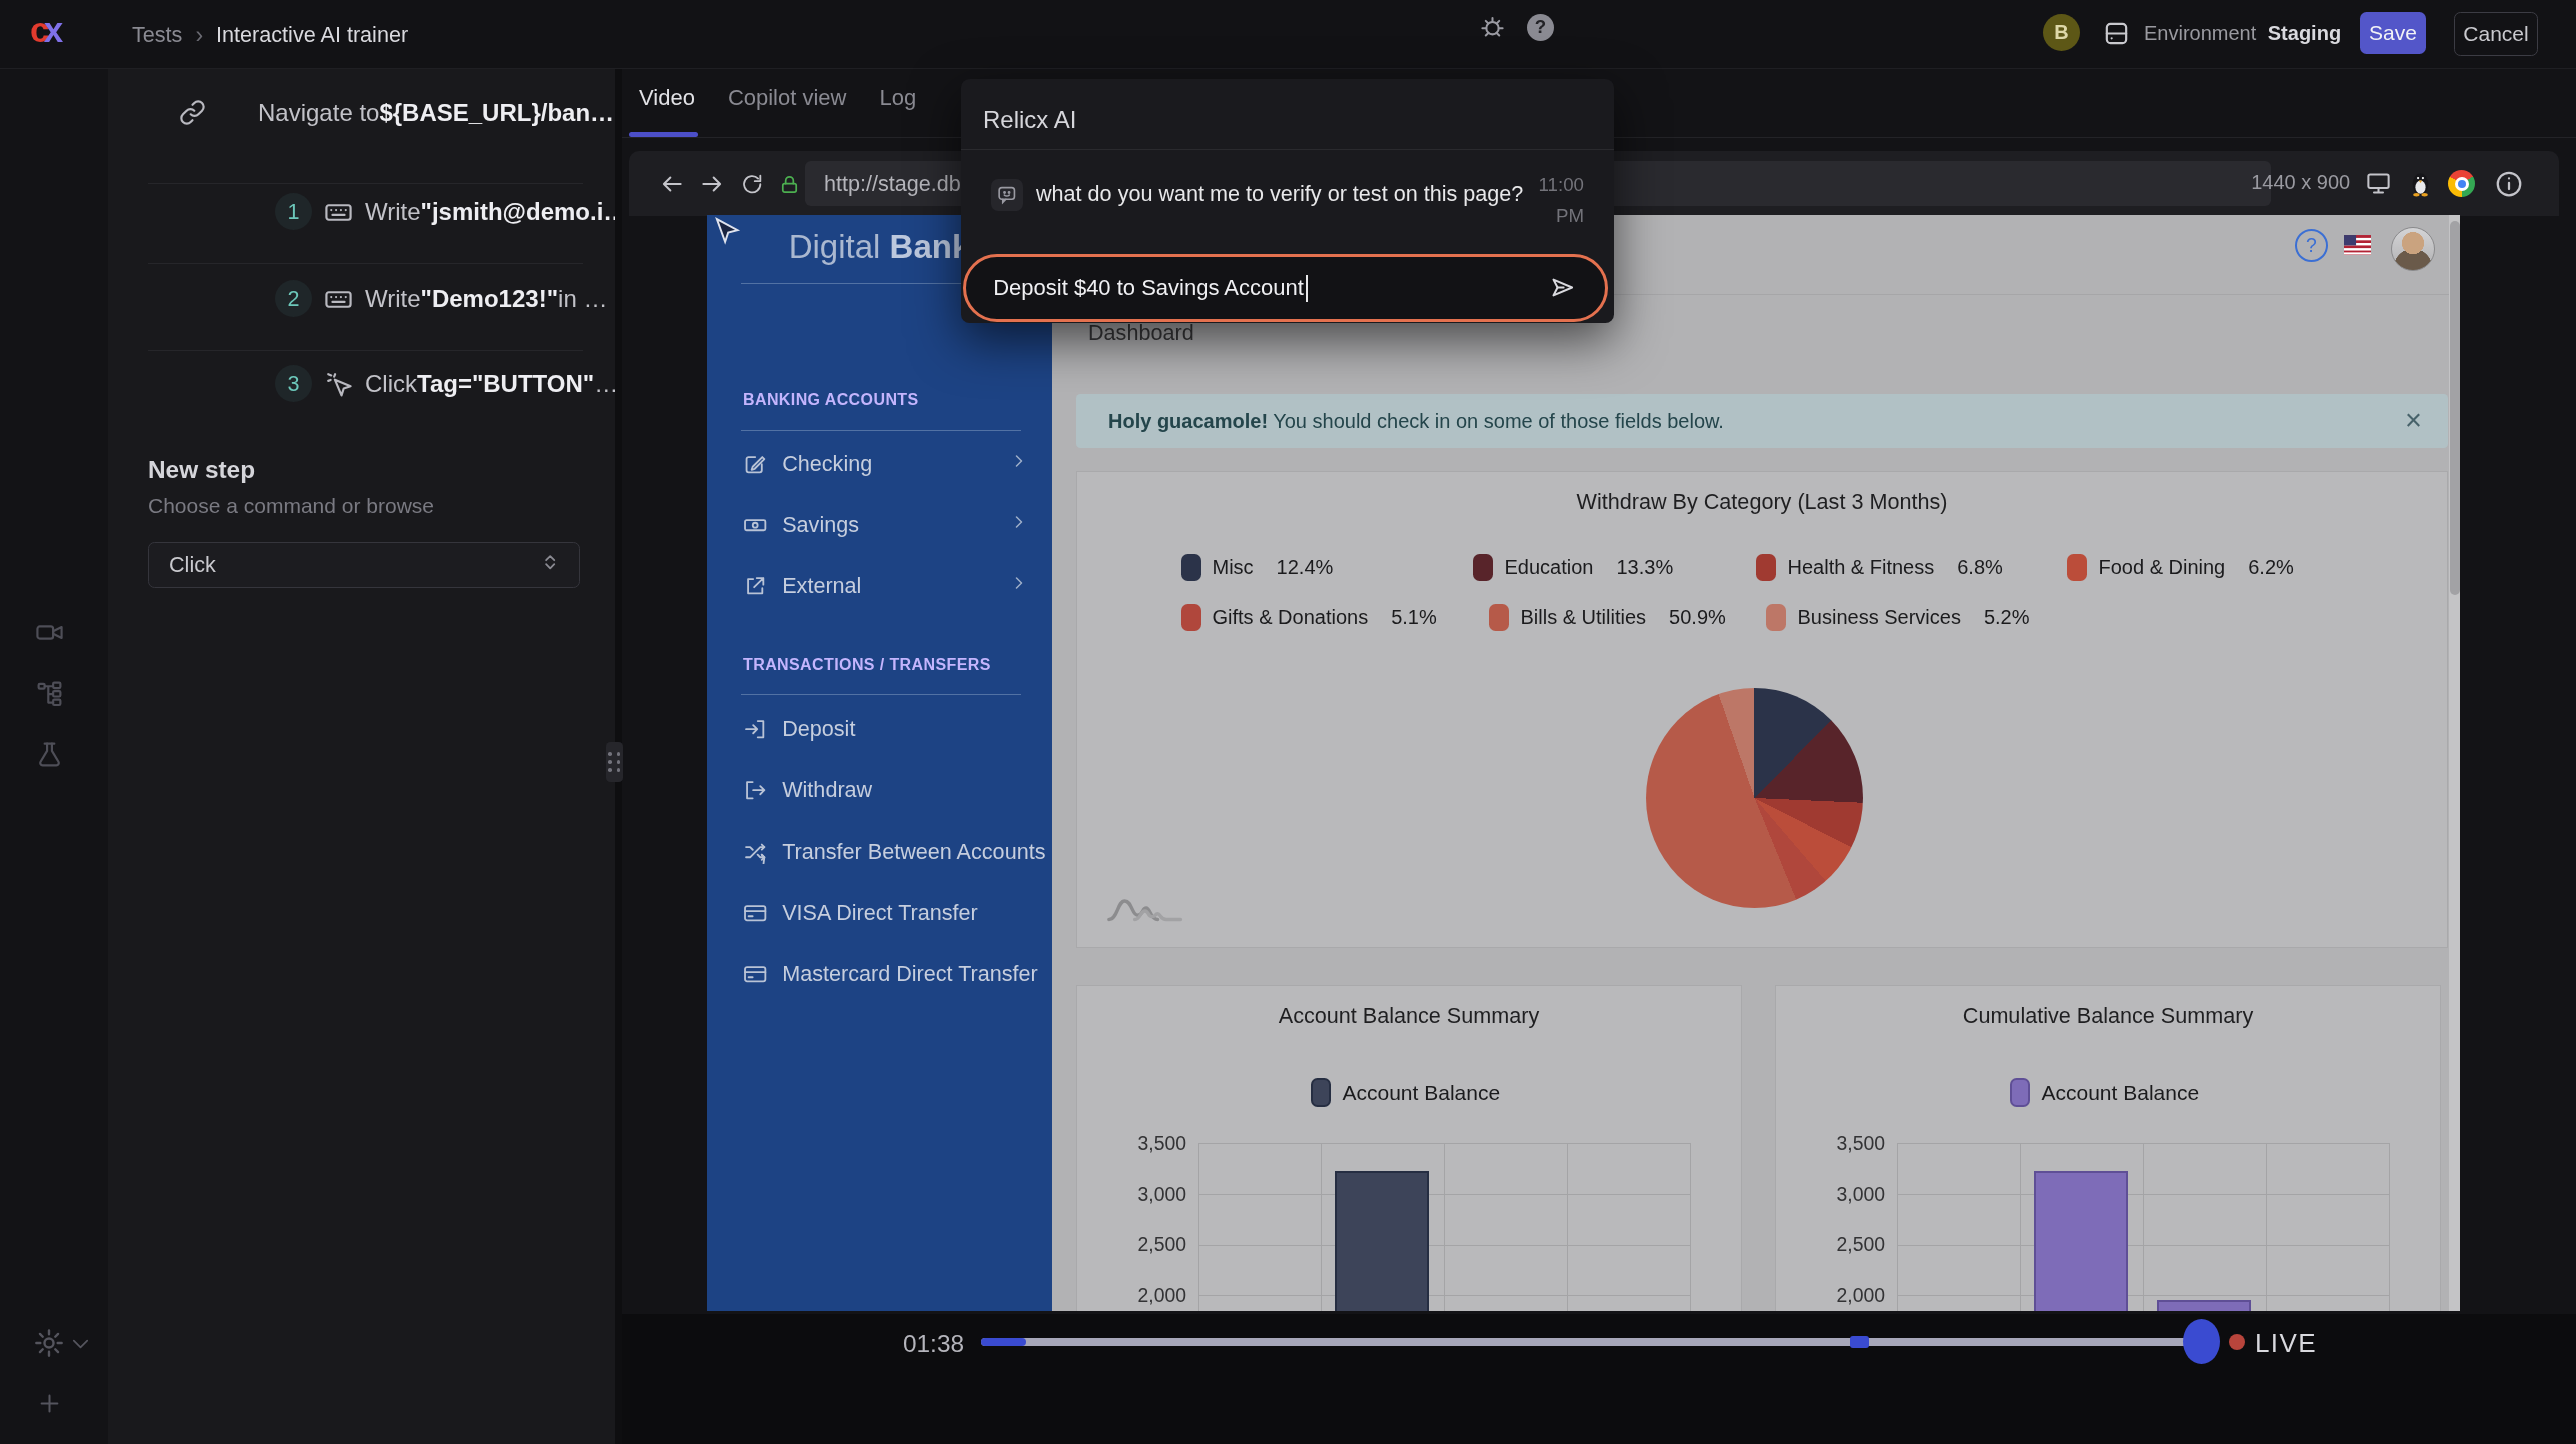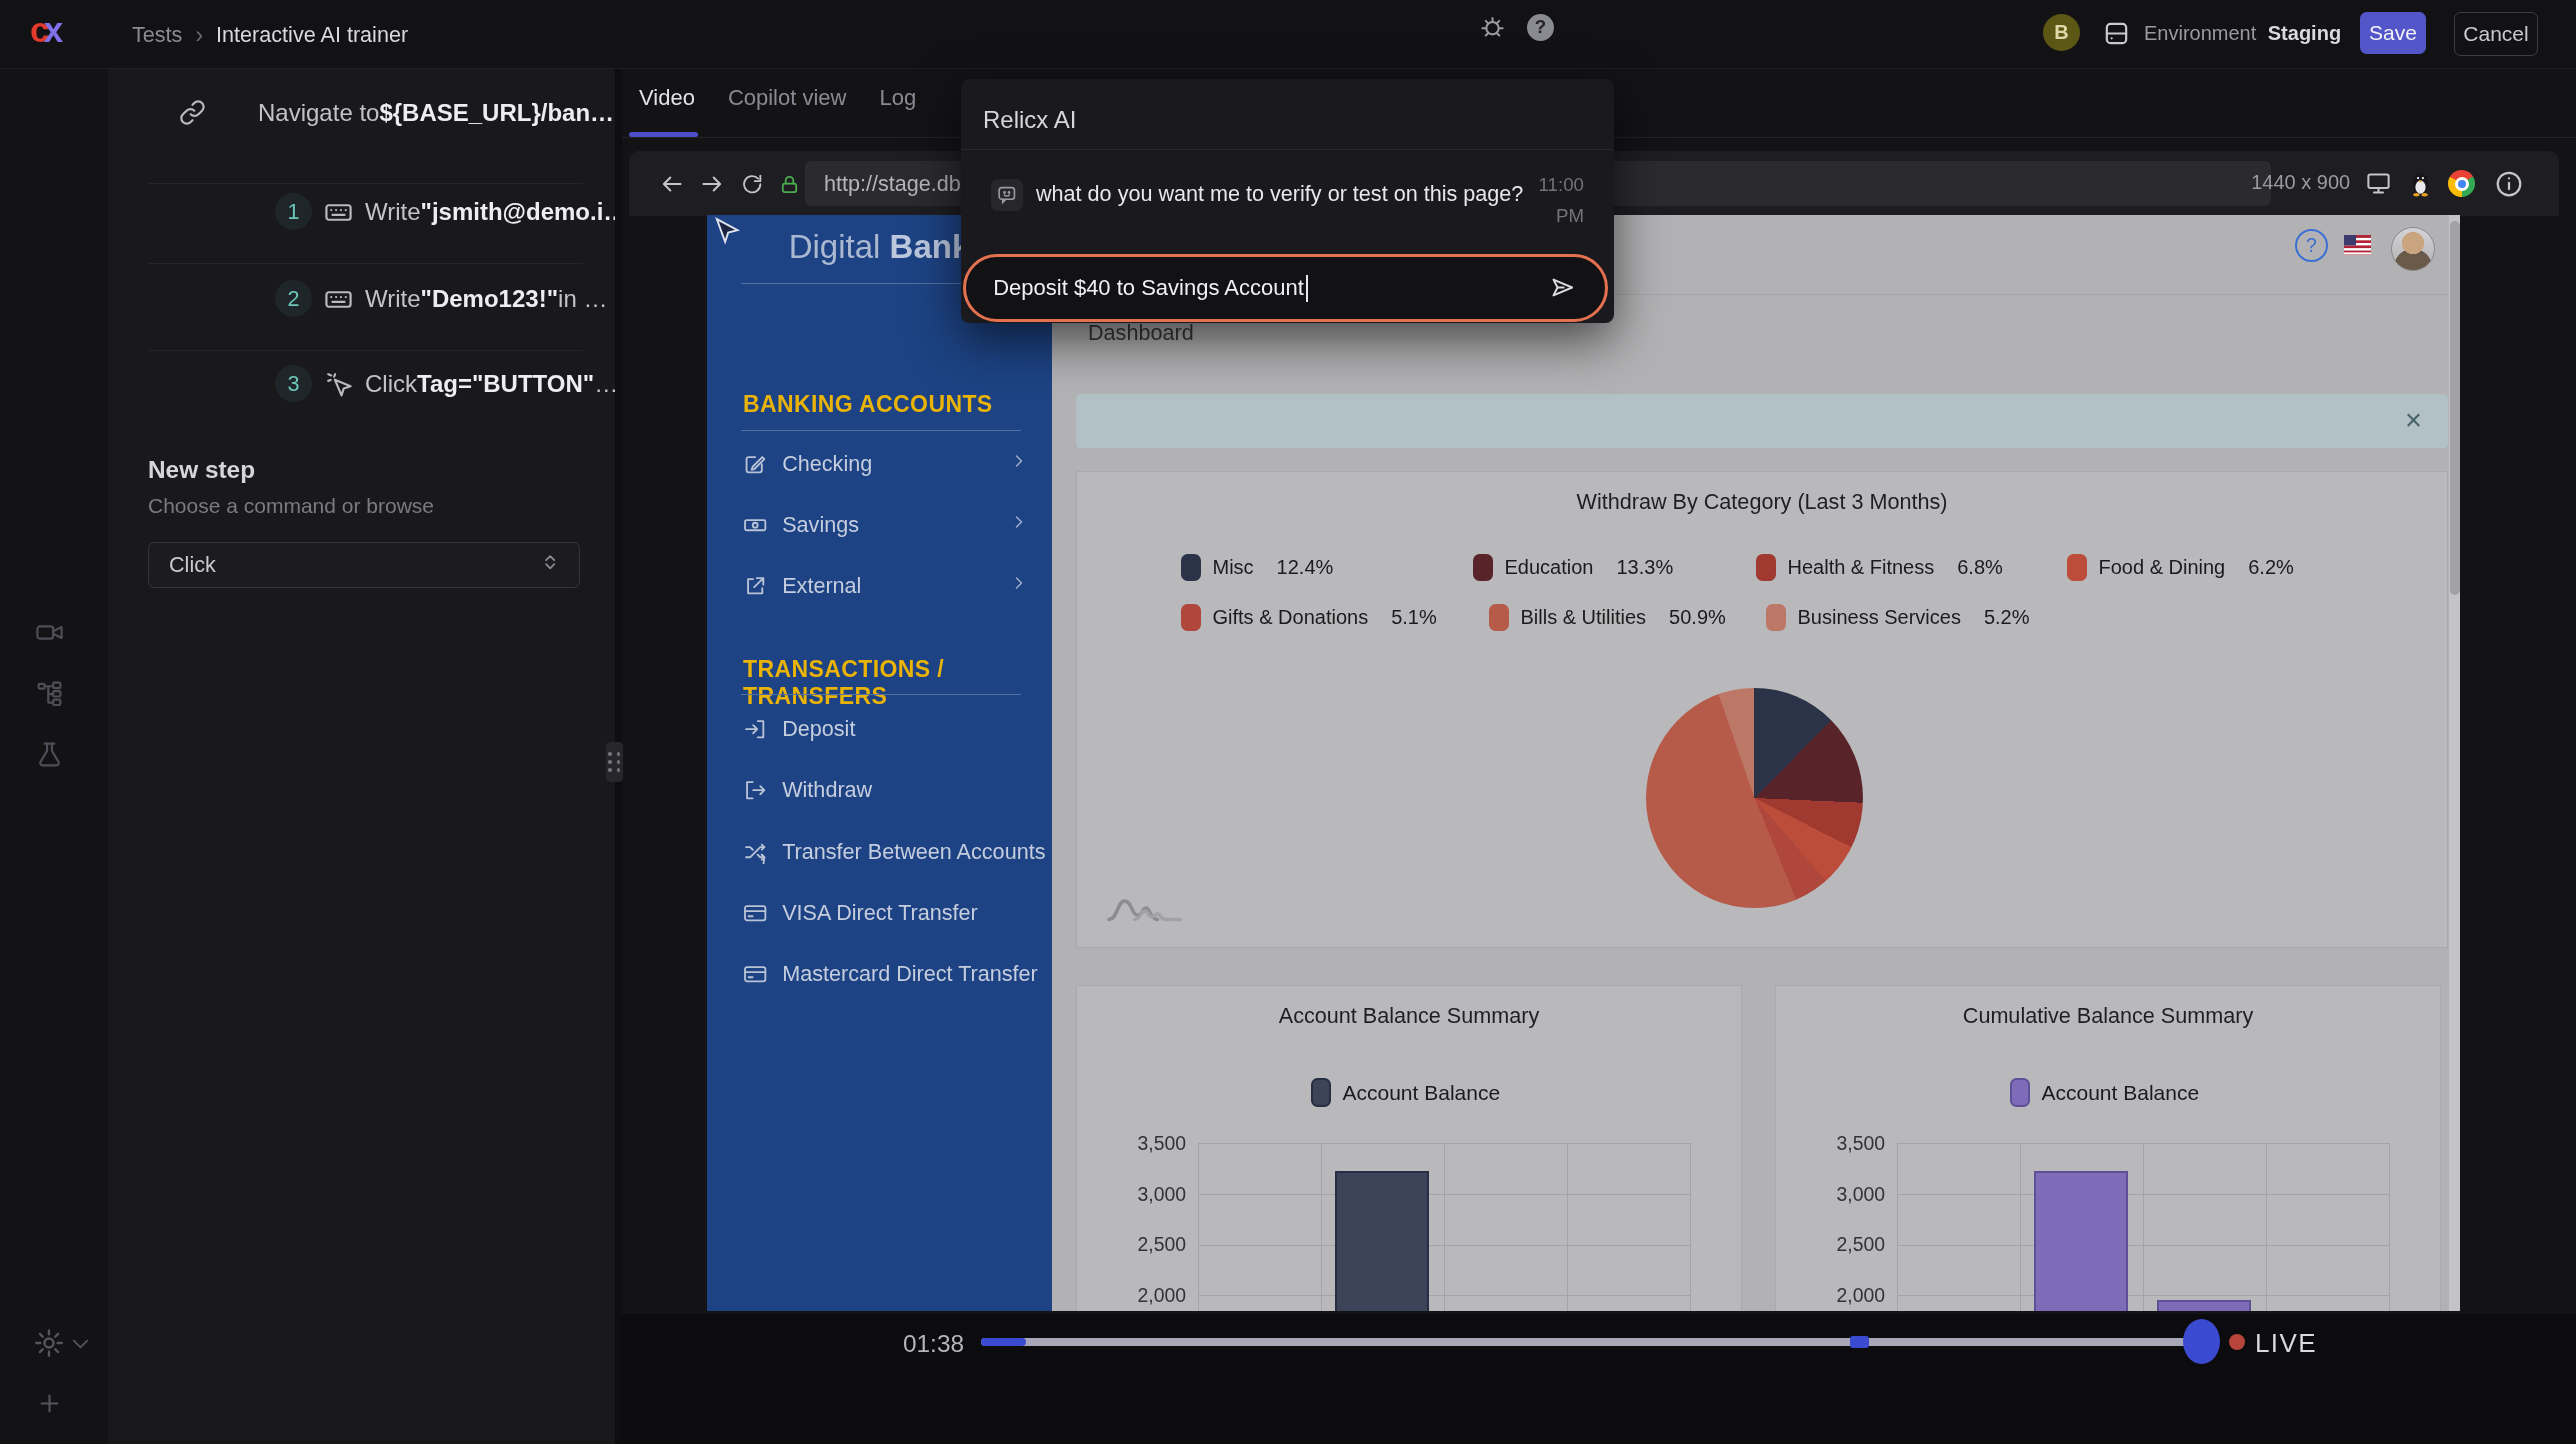--- a/index.html
+++ b/index.html
@@ -33,21 +33,21 @@
   .tab.active{color:#e2e2e6;}
   #chrome{left:7.2px;top:83px;width:1930px;height:65px;background:#1e1e22;border-radius:10px 10px 0 0;}
   .chrome-ic{color:#c4c4ca;}
   #urlpill{left:176px;top:10px;width:1466px;height:45px;background:#2a2a2f;border-radius:5.8px;display:flex;align-items:center;}
   #video{left:85px;top:147px;width:1753px;height:1096px;background:#b2b2b4;overflow:hidden;}
   
   #bank-side{position:absolute;left:0;top:0;width:345px;height:1096px;background:#1d4384;}
   .bk-item{position:absolute;left:0;width:345px;height:50px;display:flex;align-items:center;color:#c6cede;font-size:21.6px;}
   .bk-ic{width:32px;margin-left:36px;display:flex;color:#b9c3d6;}
   .bk-label{margin-left:7.2px;}
-  .bk-sec{position:absolute;left:36px;color:#eab308;font-weight:700;font-size:23px;letter-spacing:0.4px;}
+  .bk-sec{position:absolute;left:36px;color:#c4b5fd;font-weight:700;font-size:16px;letter-spacing:0.4px;}
   .bk-div{position:absolute;left:34px;width:280px;height:1.4px;background:#5272a4;}
   .bk-chev{position:absolute;left:302px;color:#9fb0ca;}
   .card{position:absolute;background:#b9b9bb;border:0.7px solid #a9a9ab;box-sizing:border-box;}
   .card-title{position:absolute;left:0;top:17px;width:100%;text-align:center;font-size:21.6px;color:#1f1f21;}
   .leg-item{position:absolute;display:flex;align-items:center;height:29px;}
   .leg-sw{width:20px;height:27px;border-radius:6.5px;}
   .leg-lb{font-size:20px;color:#1b1b1d;margin-left:11.5px;}
   .leg-pct{font-size:20px;color:#1b1b1d;margin-left:23px;}
   .tick-lb{position:absolute;width:83px;text-align:right;font-size:19.4px;color:#333335;}
   .gline{position:absolute;background:#a4a4a6;}
@@ -386,20 +386,24 @@
         <rect y="9.2" width="19" height="1.7" fill="#fff"></rect>
           <rect y="12.2" width="19" height="1.5" fill="#fff"></rect>
         <rect width="8.5" height="7.3" fill="#3c3b6e"></rect>
       </svg>
       <div class="abs" style="left:1684px;top:11.5px;width:42px;height:42px;border-radius:50%;border:1.4px solid #8a8a8c;
         background:radial-gradient(circle at 50% 36%,#caa37f 0 32%,rgba(0,0,0,0) 33%),radial-gradient(circle at 50% 95%,#6a5a4a 0 42%,rgba(0,0,0,0) 43%),linear-gradient(#d4d4d6,#b0b0b2);"></div>
       <div class="abs" style="left:345px;top:79px;width:1397px;height:0.7px;background:#a6a6a8;"></div>
       <div class="abs" style="left:381px;top:105px;font-size:21.6px;color:#39393b;">Dashboard</div>
 
       <div class="abs" style="left:369px;top:179px;width:1372px;height:54px;background:#b1c1c5;border-radius:4.3px;">
+        <div style="position:absolute;left:32px;top:0;height:54px;display:flex;align-items:center;font-size:20px;color:#24454b;">
+          <b>Holy guacamole!</b>
+          <span style="white-space:pre;"> You should check in on some of those fields below.</span>
+        </div>
         <span style="position:absolute;right:26px;top:10px;font-size:29px;color:#47626a;">×</span>
       </div>
 
       <div id="pie-card" class="card" style="left:369px;top:256px;width:1372px;height:477px;">
         <div class="card-title">Withdraw By Category (Last 3 Months)</div>
         <div id="pie-legend">
             <div class="leg-item" style="left: 104px; top: 81px;">
               <div class="leg-sw" style="background: rgb(43, 51, 73);"></div>
               <div class="leg-lb">Misc</div>
               <div class="leg-pct">12.4%</div>

